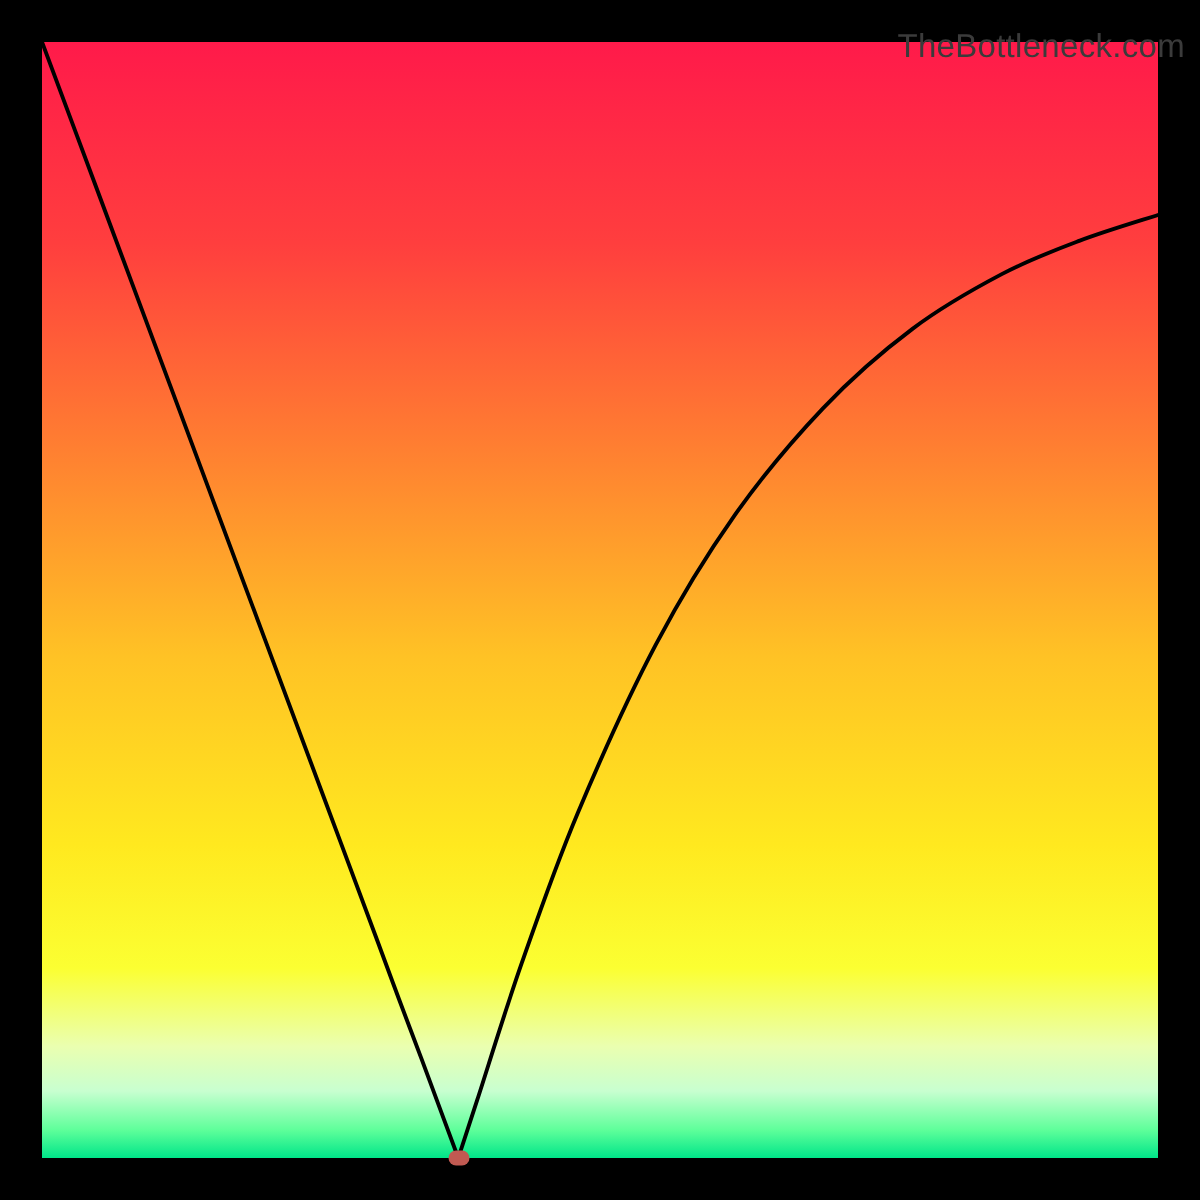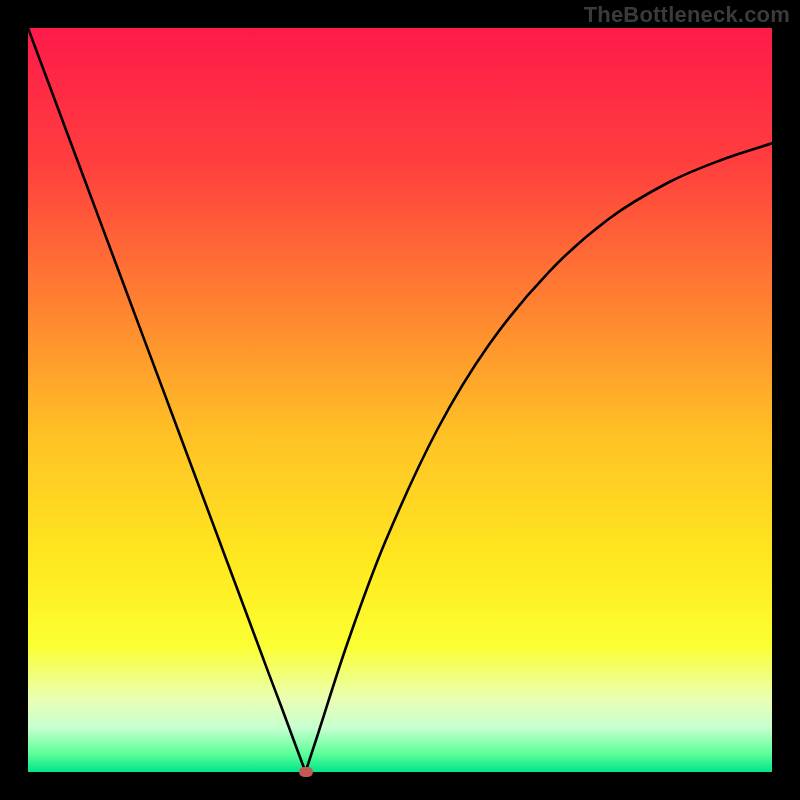--- a/index.html
+++ b/index.html
@@ -22,26 +22,26 @@
   .plot {
     position: absolute;
     left: 28px;
     top: 28px;
     width: 744px;
     height: 744px;
     
   }
   .watermark {
     position: absolute;
-    top: 2px;
+    top: 18px;
     right: 10px;
     color: #3b3b3b;
     font-size: 22px;
     letter-spacing: 0.2px;
-    font-weight: 700;
+    font-weight: 400;
   }
   svg.curve {
     position: absolute;
     left: 0;
     top: 0;
     width: 744px;
     height: 744px;
   }
   .minpoint {
     position: absolute;

